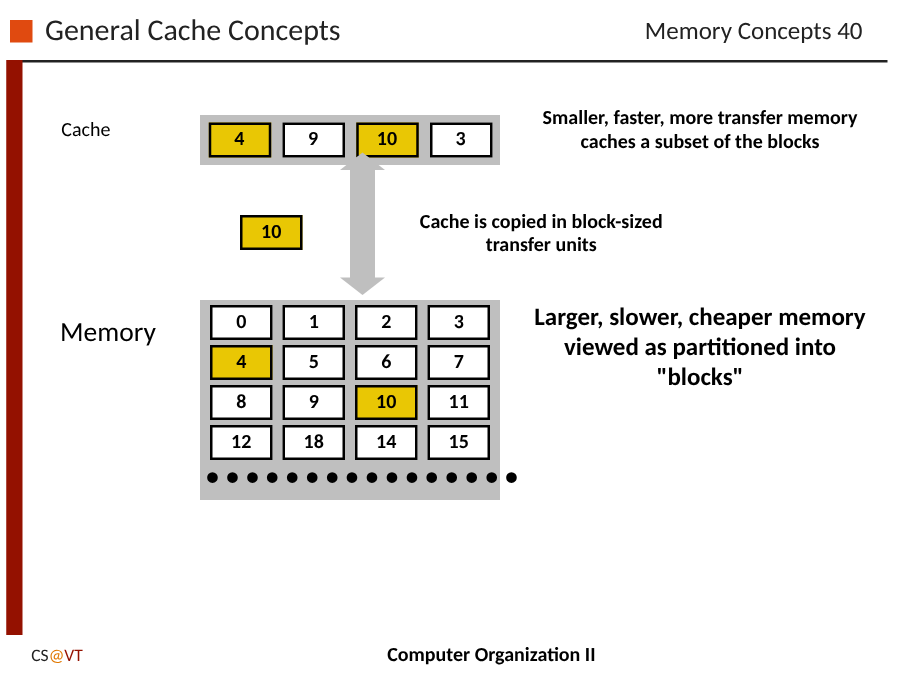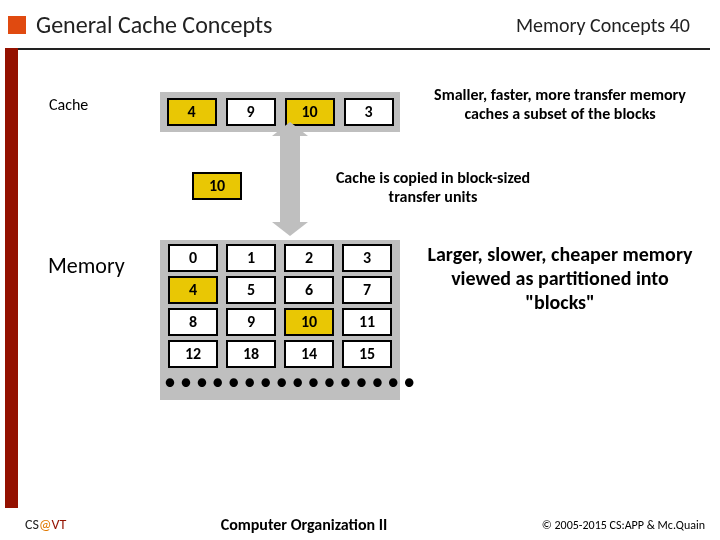--- a/index.html
+++ b/index.html
@@ -286,14 +286,13 @@
 
 <div class="cap1">Smaller, faster, more transfer memory caches a subset of the blocks</div>
 <div class="cap2">Cache is copied in block-sized transfer units</div>
 <div class="cap3">Larger, slower, cheaper memory viewed as partitioned into "blocks"</div>
 
 <div class="footer">
   <div class="school">
     <span class="cs">CS</span><span class="at">@</span><span class="vt">VT</span>
   </div>
   <div class="course">Computer Organization II</div>
-  <div class="copy">© 2005-2015 CS:APP &amp; Mc.Quain</div>
 </div>
 
 </body></html>

